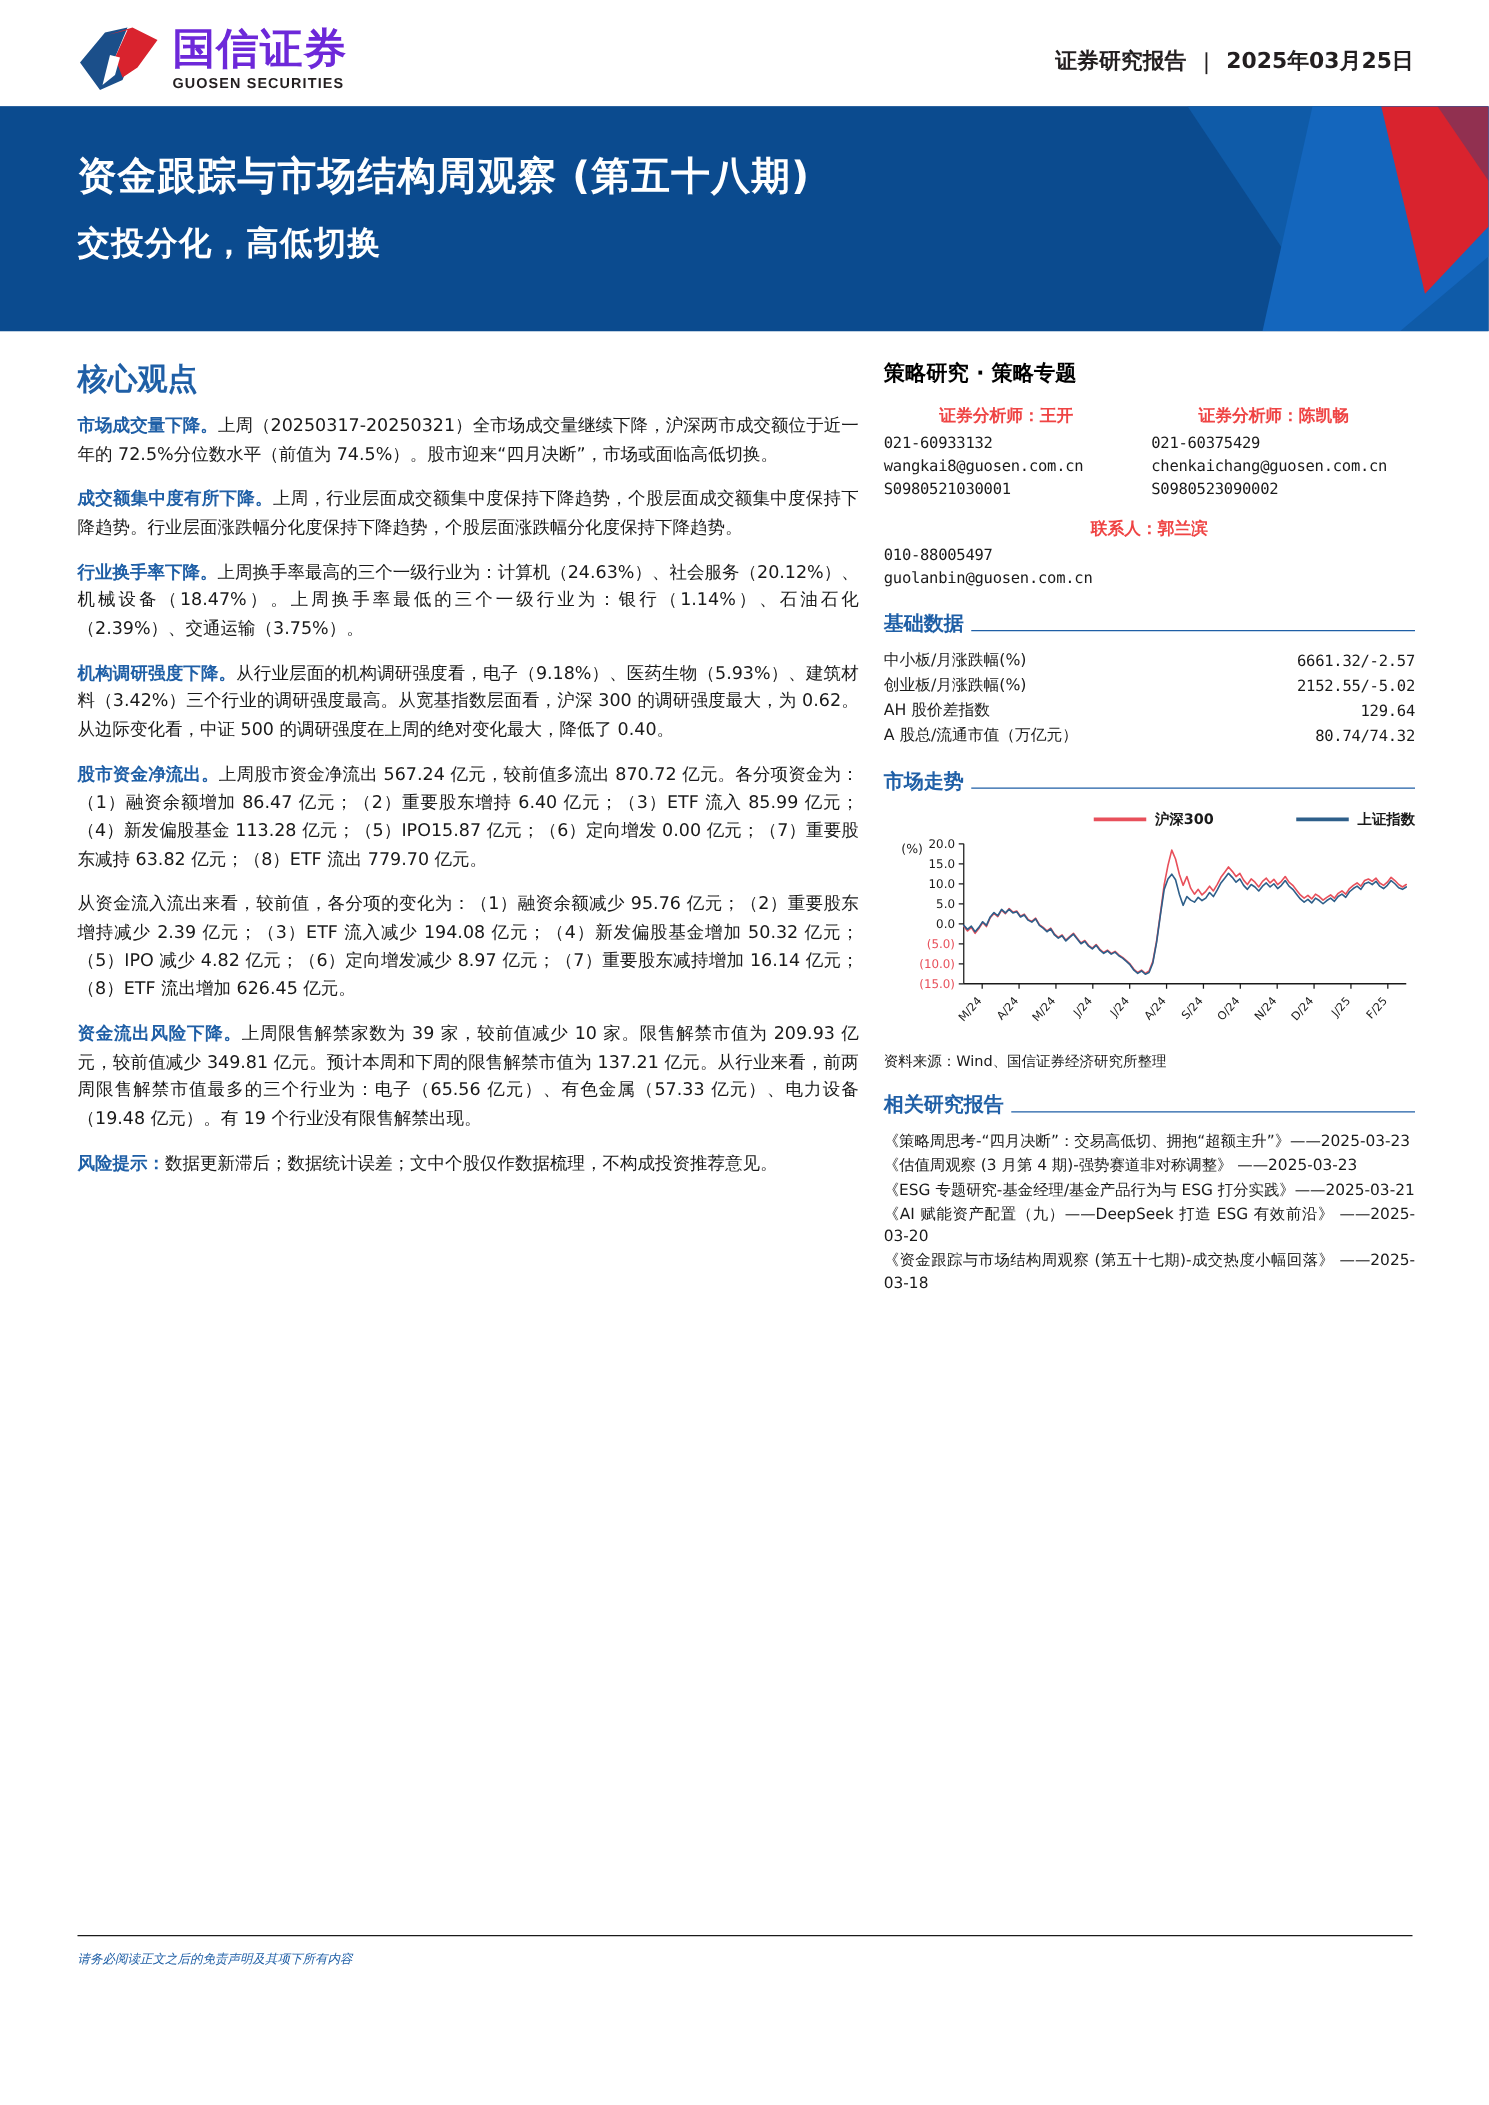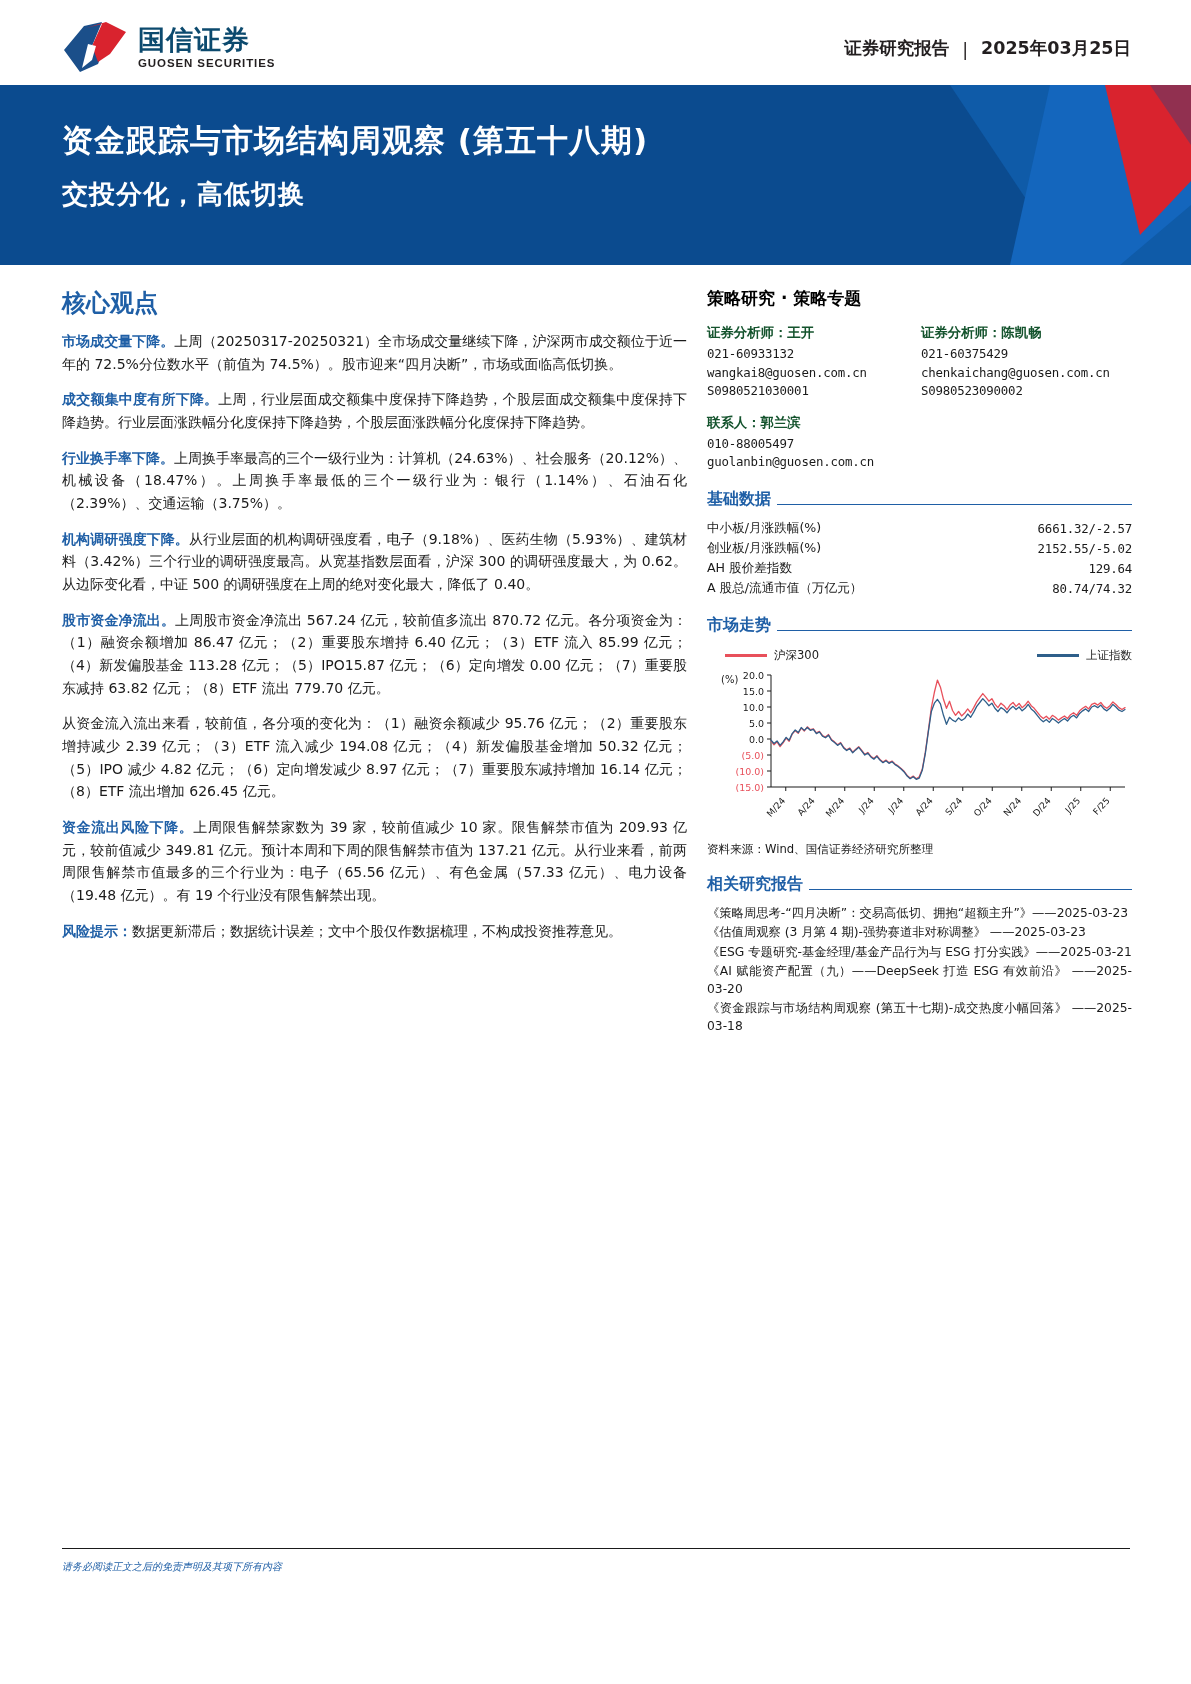--- a/index.html
+++ b/index.html
@@ -17,21 +17,21 @@
     position: absolute; top: 0; left: 0; width: 1191px; height: 85px;
     background: #ffffff;
   }
   .logo-wrap {
     position: absolute; left: 62px; top: 20px;
     display: flex; align-items: center; gap: 10px;
   }
   .logo-mark { width: 66px; height: 54px; flex: none; }
   .logo-txt { display: flex; flex-direction: column; justify-content: center; }
   .logo-cn {
-    font-size: 27px; font-weight: bold; color: #0c4a6e; letter-spacing: 1px;
+    font-size: 34px; font-weight: bold; color: #6d28d9; letter-spacing: 1px;
     line-height: 1.08; font-family: "DejaVu Sans", sans-serif;
   }
   .logo-en {
     font-size: 11.5px; font-weight: bold; color: #231f20; letter-spacing: 0.9px;
     margin-top: 3px;
   }
   .topbar-right {
     position: absolute; right: 60px; top: 36px;
     display: flex; align-items: flex-end; gap: 13px;
     font-size: 17.5px; font-weight: bold; color: #231f20;
@@ -78,22 +78,22 @@
   .right-col {
     position: absolute; left: 707px; top: 22px; width: 425px;
   }
   .rc-title {
     font-size: 17px; font-weight: bold; color: #000000;
     font-family: "DejaVu Sans", sans-serif; margin-bottom: 14px;
   }
   .analysts { display: flex; gap: 18px; }
   .analyst { width: 196px; }
   .an-name {
-    font-size: 13.4px; font-weight: bold; color: #14532d;
-    font-family: Liberation Mono, monospace; margin-bottom: 3px;
+    font-size: 13.4px; font-weight: bold; color: #ef4444;
+    font-family: Liberation Mono, monospace; margin-bottom: 3px; text-align: center;
   }
   .an-line {
     font-size: 12.4px; color: #1a1a1a; line-height: 1.5;
     font-family: "DejaVu Sans Mono", monospace; letter-spacing: -0.2px;
   }
   .contact { margin-top: 13px; }
   .sub-head {
     font-size: 16px; color: #1f5fa6; font-weight: bold;
     font-family: "DejaVu Sans", sans-serif;
     display: flex; align-items: flex-end; gap: 6px; margin: 17px 0 9px 0;
@@ -108,22 +108,23 @@
     margin-left: 40px;
   }
   .data-tbl td.val {
     text-align: right; font-family: "DejaVu Sans Mono", monospace;
     font-size: 12.4px; letter-spacing: -0.2px;
   }
 
   
   .chart-box { margin-top: 12px; width: 425px; height: 190px; position: relative; }
   .legend {
-    display: flex; justify-content: space-between; gap: 66px; margin-bottom: 4px;
+    display: flex; justify-content: flex-end; gap: 66px; margin-bottom: 4px;
     padding-left: 18px;
+    font-weight: bold;
   }
   .leg-item { display: flex; align-items: center; gap: 7px; }
   .leg-line { width: 42px; height: 3px; display: block; }
   .leg-lbl {
     font-size: 11.5px; color: #1a1a1a; font-family: "DejaVu Sans", sans-serif;
   }
   .chart-unit {
     font-size: 10px; color: #1a1a1a; position: absolute; left: 14px; top: 26px;
     font-family: "DejaVu Sans", sans-serif;
   }

